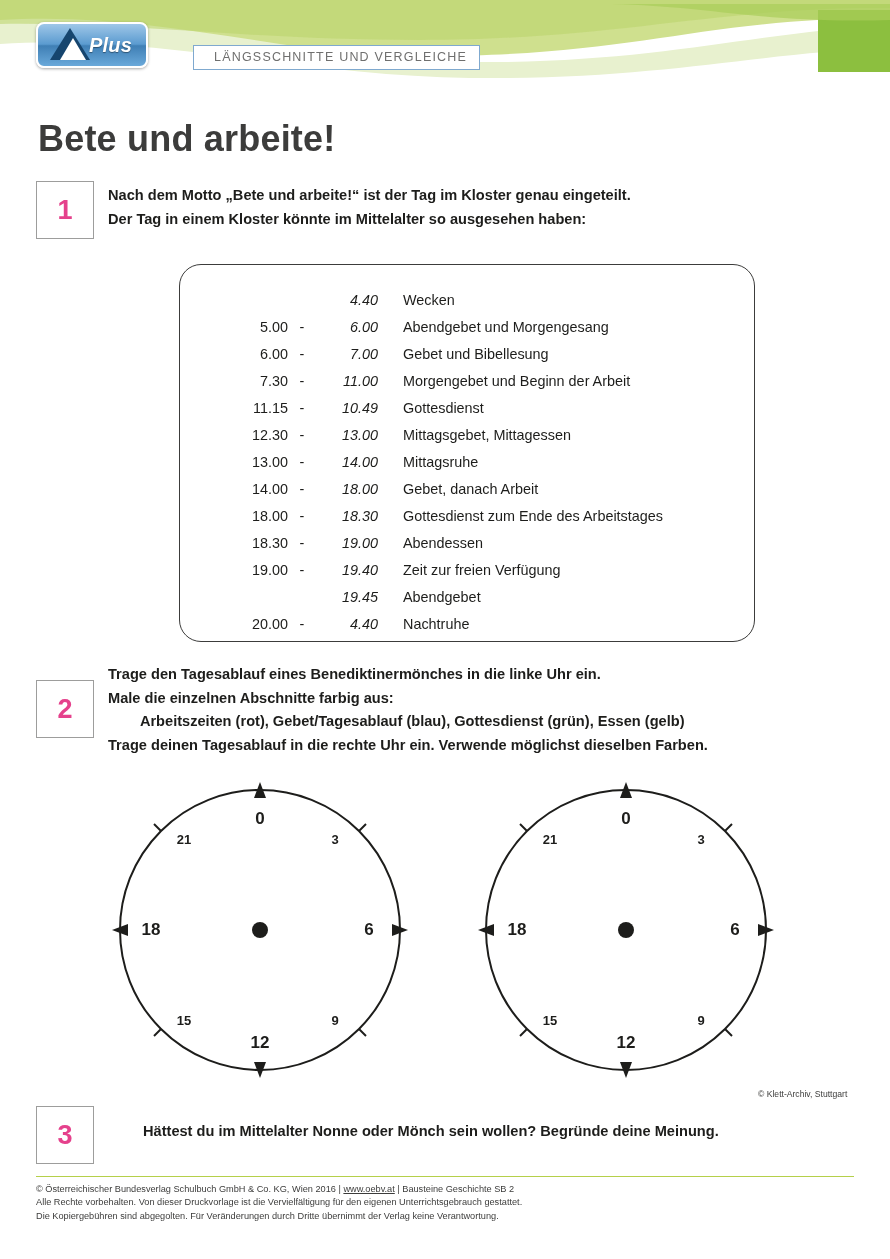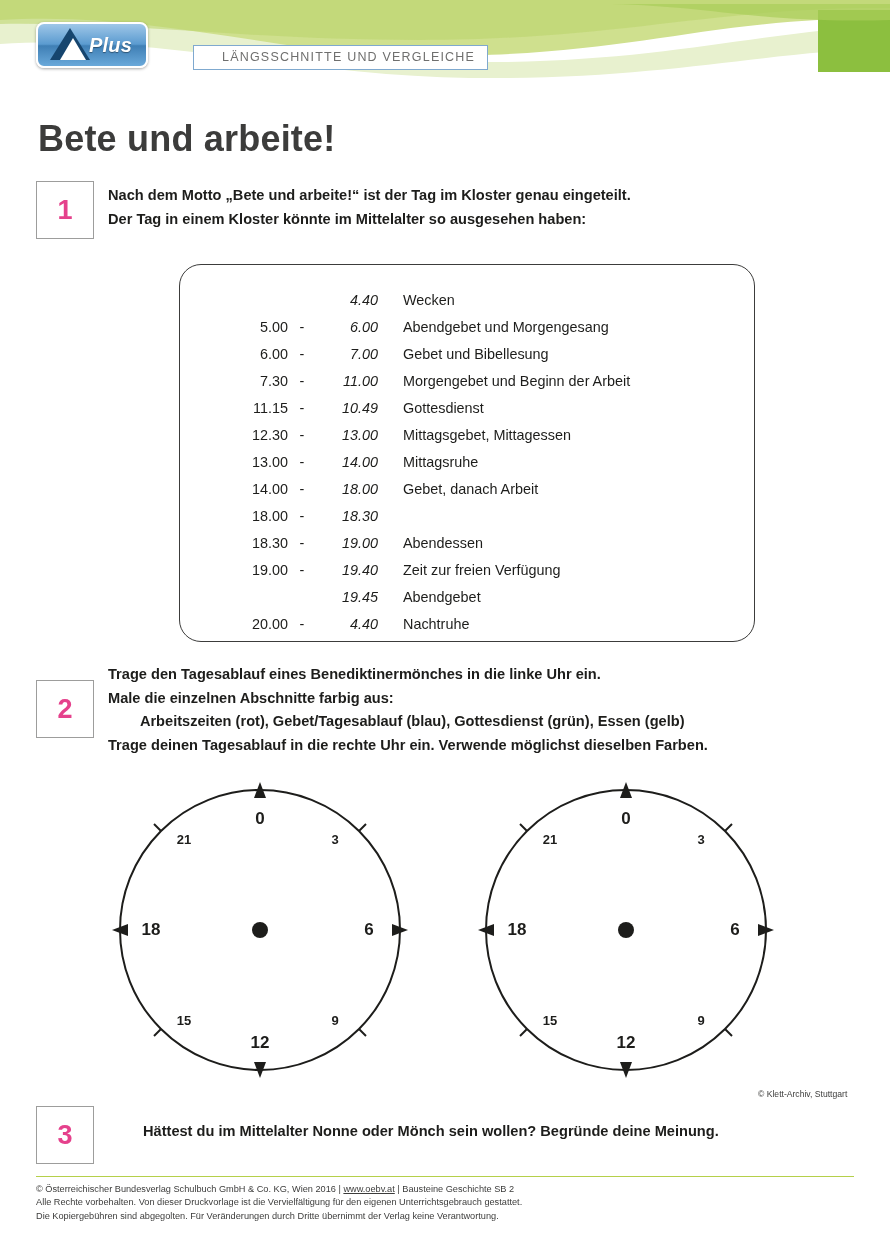--- a/index.html
+++ b/index.html
@@ -66,21 +66,21 @@
     font-weight: 700;
     font-style: italic;
     text-shadow: 0 1px 1px rgba(0,0,0,.4);
     letter-spacing: .2px;
   }
   .chapter-box {
     position: absolute;
     left: 193px; top: 45px;
     border: 1px solid #7fa9cf;
     background: #ffffff;
-    padding: 4px 12px 5px 28px;
+    padding: 4px 12px 5px 20px;
     font-size: 12.5px;
     letter-spacing: 1.2px;
     color: #6f6f6e;
   }
 
   
   .page-title {
     position: absolute;
     left: 38px; top: 118px;
     font-size: 36px;
@@ -266,20 +266,21 @@
       <div class="sched-row">
         <span class="c-from">14.00</span>
         <span class="c-dash">-</span>
         <span class="c-to">18.00</span>
         <span class="c-label">Gebet, danach Arbeit</span>
       </div>
       <div class="sched-row">
         <span class="c-from">18.00</span>
         <span class="c-dash">-</span>
         <span class="c-to">18.30</span>
+        <span class="c-label">Gottesdienst zum Ende des Arbeitstages</span>
       </div>
       <div class="sched-row">
         <span class="c-from">18.30</span>
         <span class="c-dash">-</span>
         <span class="c-to">19.00</span>
         <span class="c-label">Abendessen</span>
       </div>
       <div class="sched-row">
         <span class="c-from">19.00</span>
         <span class="c-dash">-</span>

